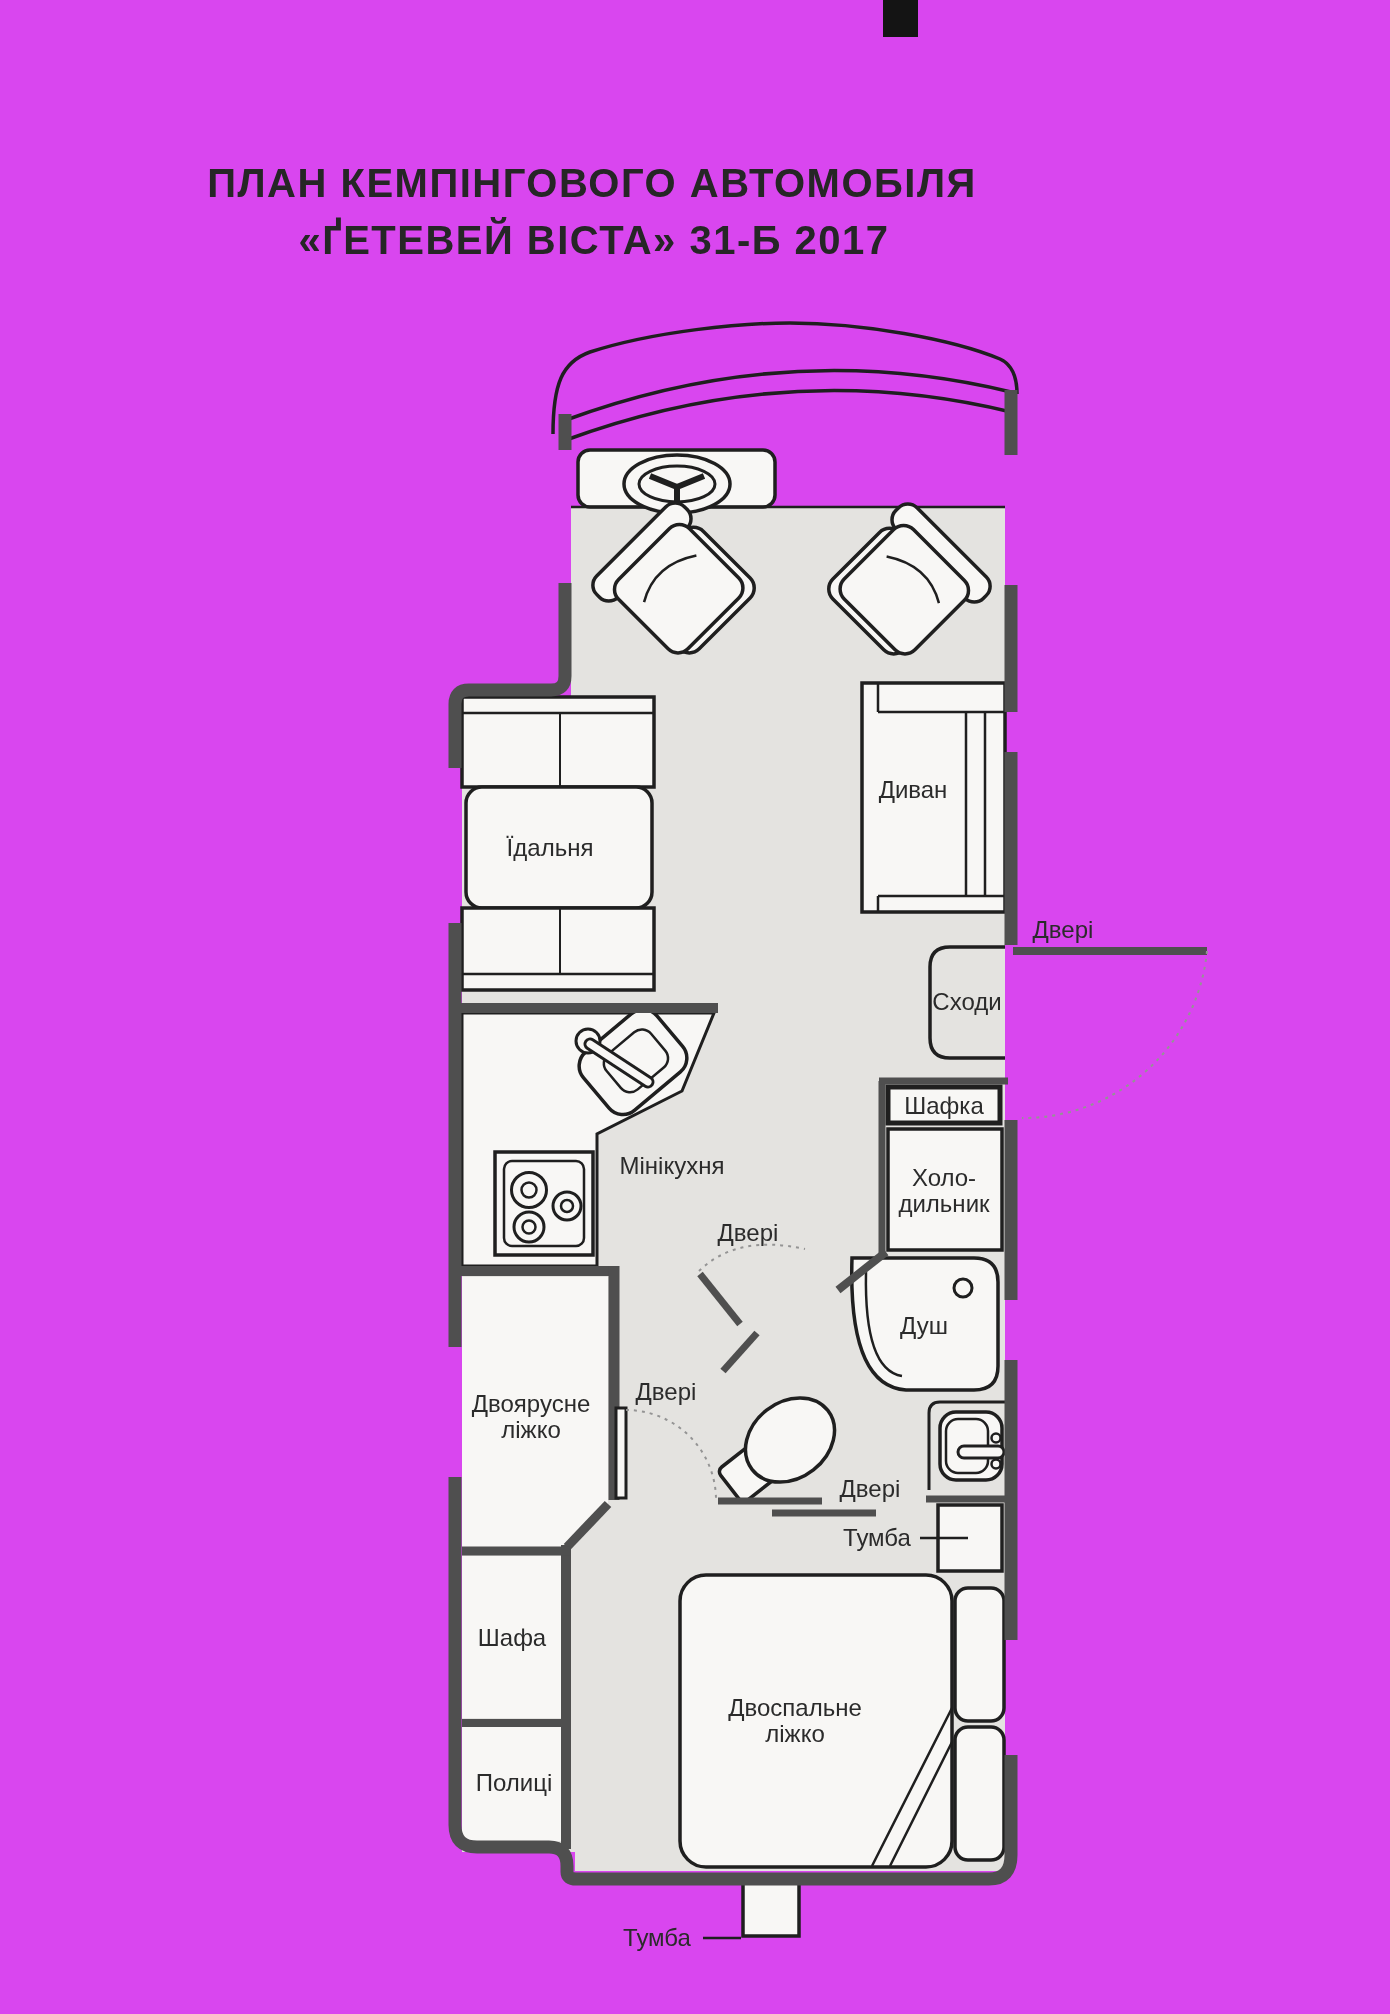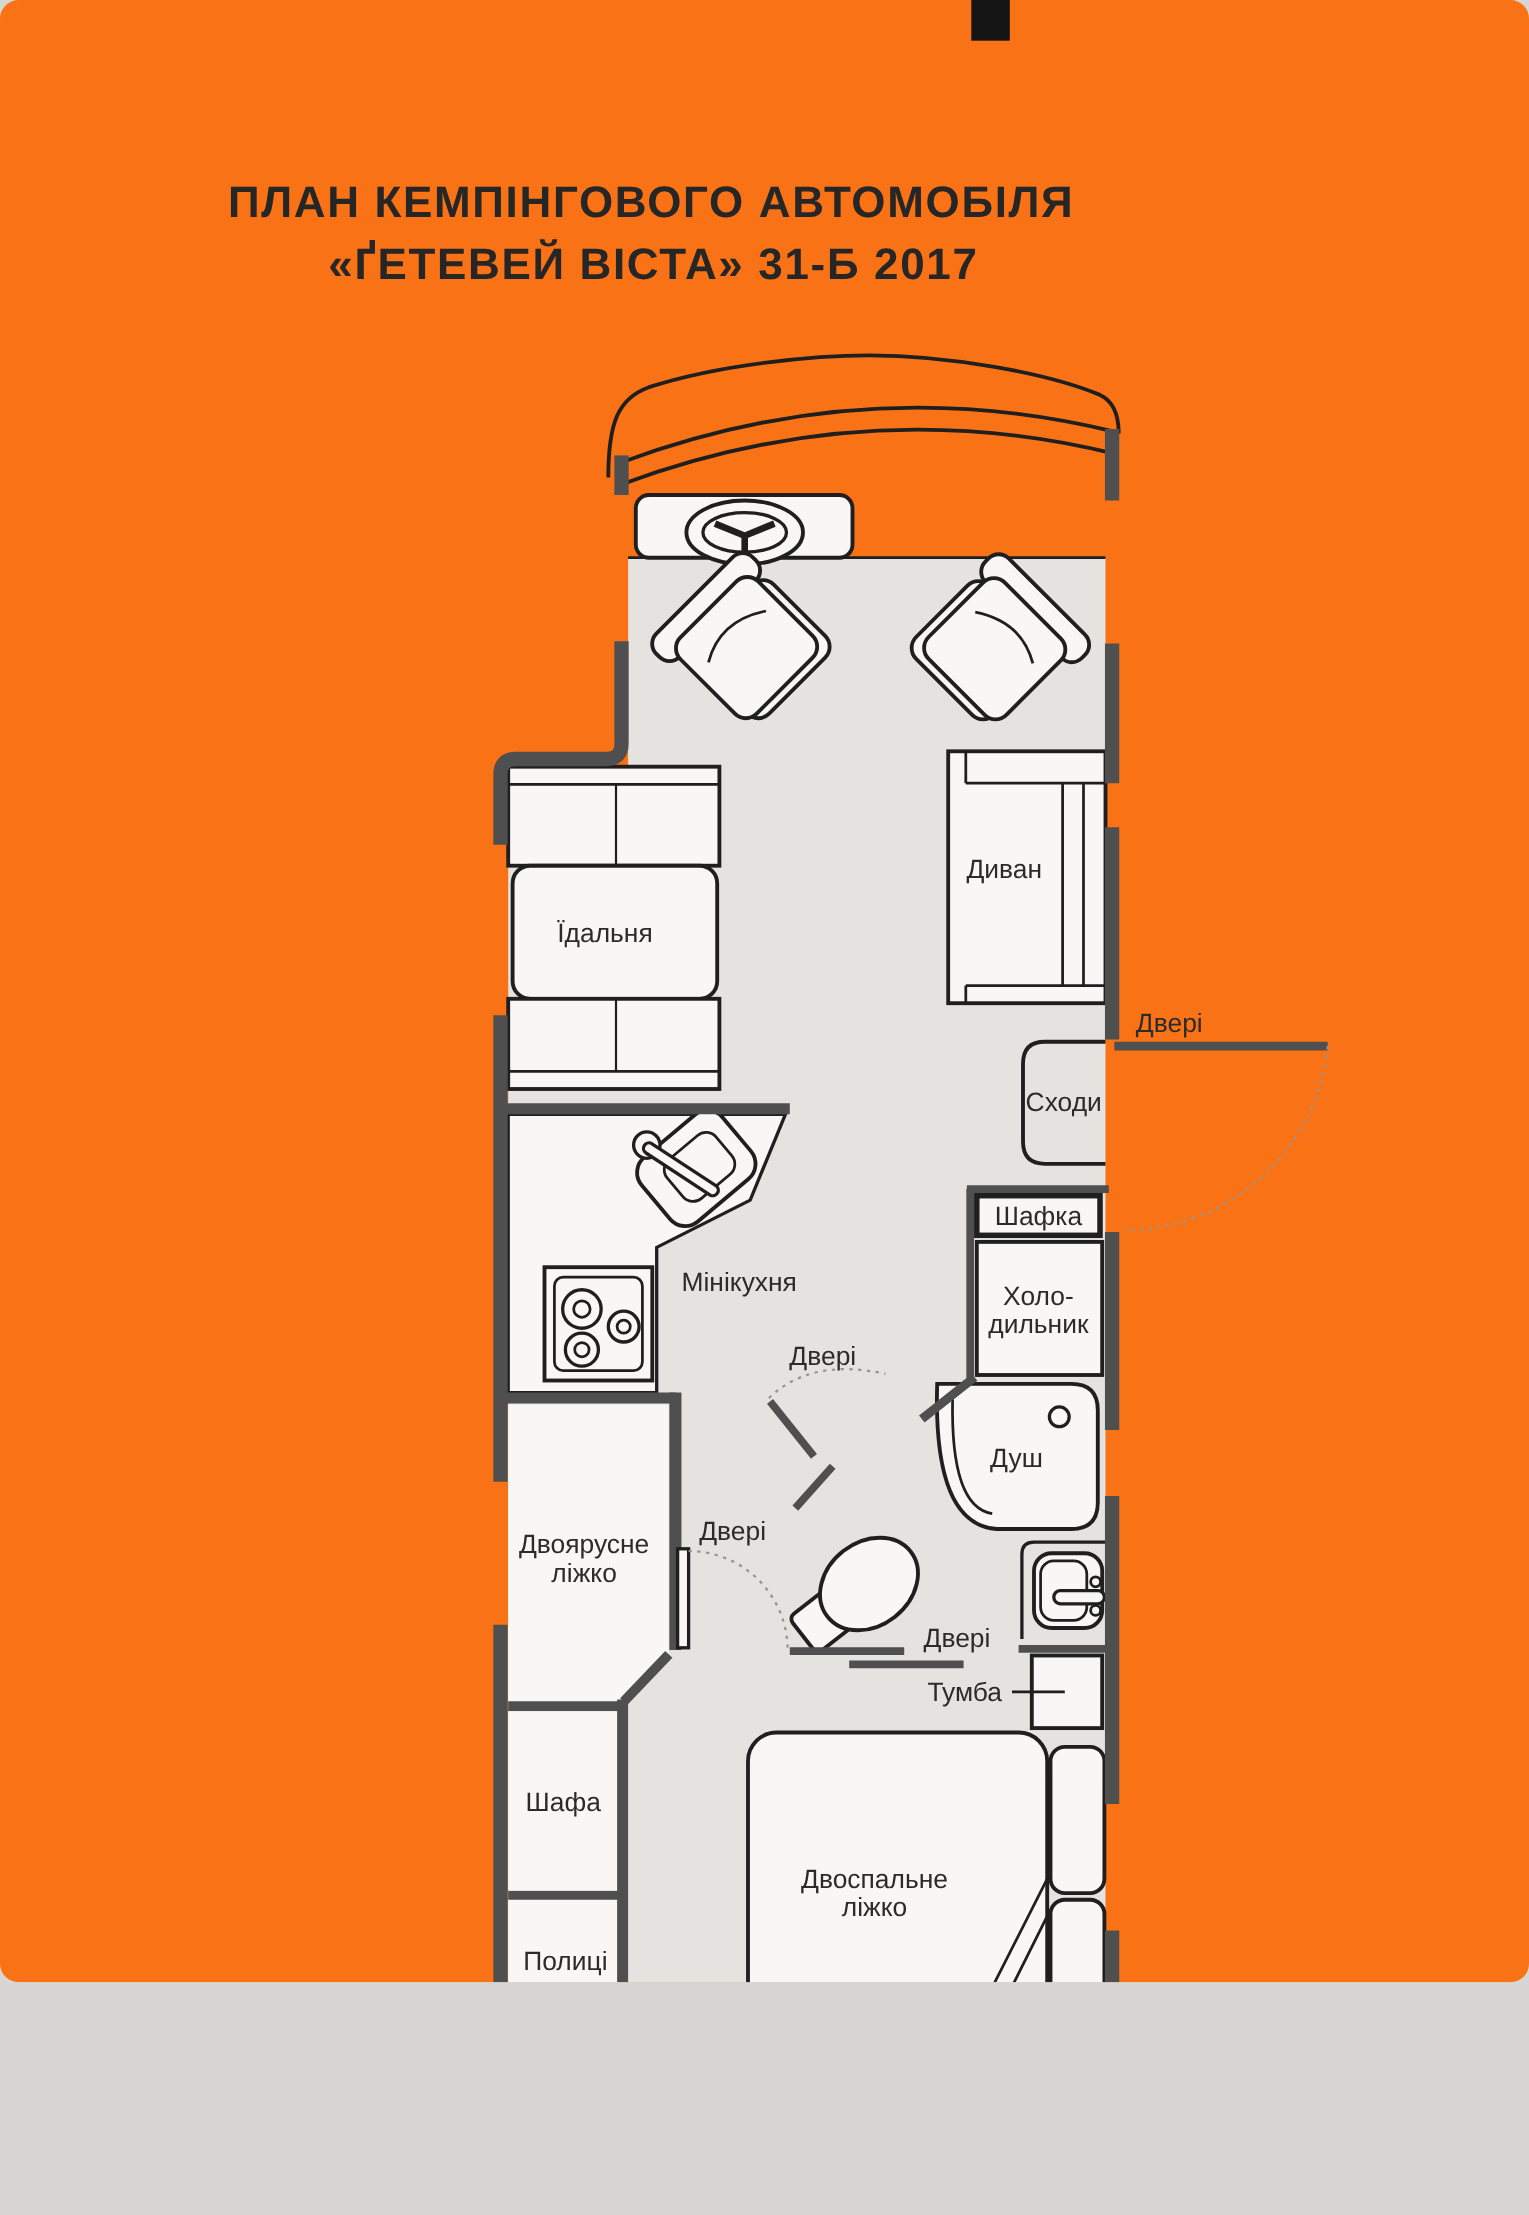--- a/index.html
+++ b/index.html
@@ -1,17 +1,17 @@
 <!DOCTYPE html>
 <html><head>
 <meta charset="utf-8">
 <style>
   html,body{margin:0;padding:0;background:#d8d6d3;}
-  .page{position:relative;width:1390px;height:1802px;background:#f97316;overflow:hidden;
-        font-family:"Liberation Sans", sans-serif;border-radius:17px;}
+  .page{position:relative;width:1390px;height:2014px;background:#d946ef;overflow:hidden;
+        font-family:"Liberation Sans", sans-serif;}
   svg{position:absolute;left:0;top:0;}
   .ttl{font-family:"Liberation Sans", sans-serif;font-weight:bold;font-size:40px;fill:#262626;letter-spacing:1.5px;}
   .lbl{font-family:"Liberation Sans", sans-serif;font-size:24px;fill:#2b2b2b;}
   .wall{stroke:#4f4f4f;fill:none;}
   .thin{stroke:#1f1f1f;fill:none;}
   .furn{fill:#f8f7f5;stroke:#1f1f1f;}
   .dash{stroke:#949494;stroke-width:2;fill:none;stroke-dasharray:3 5;}
 </style>
 </head>
 <body>

